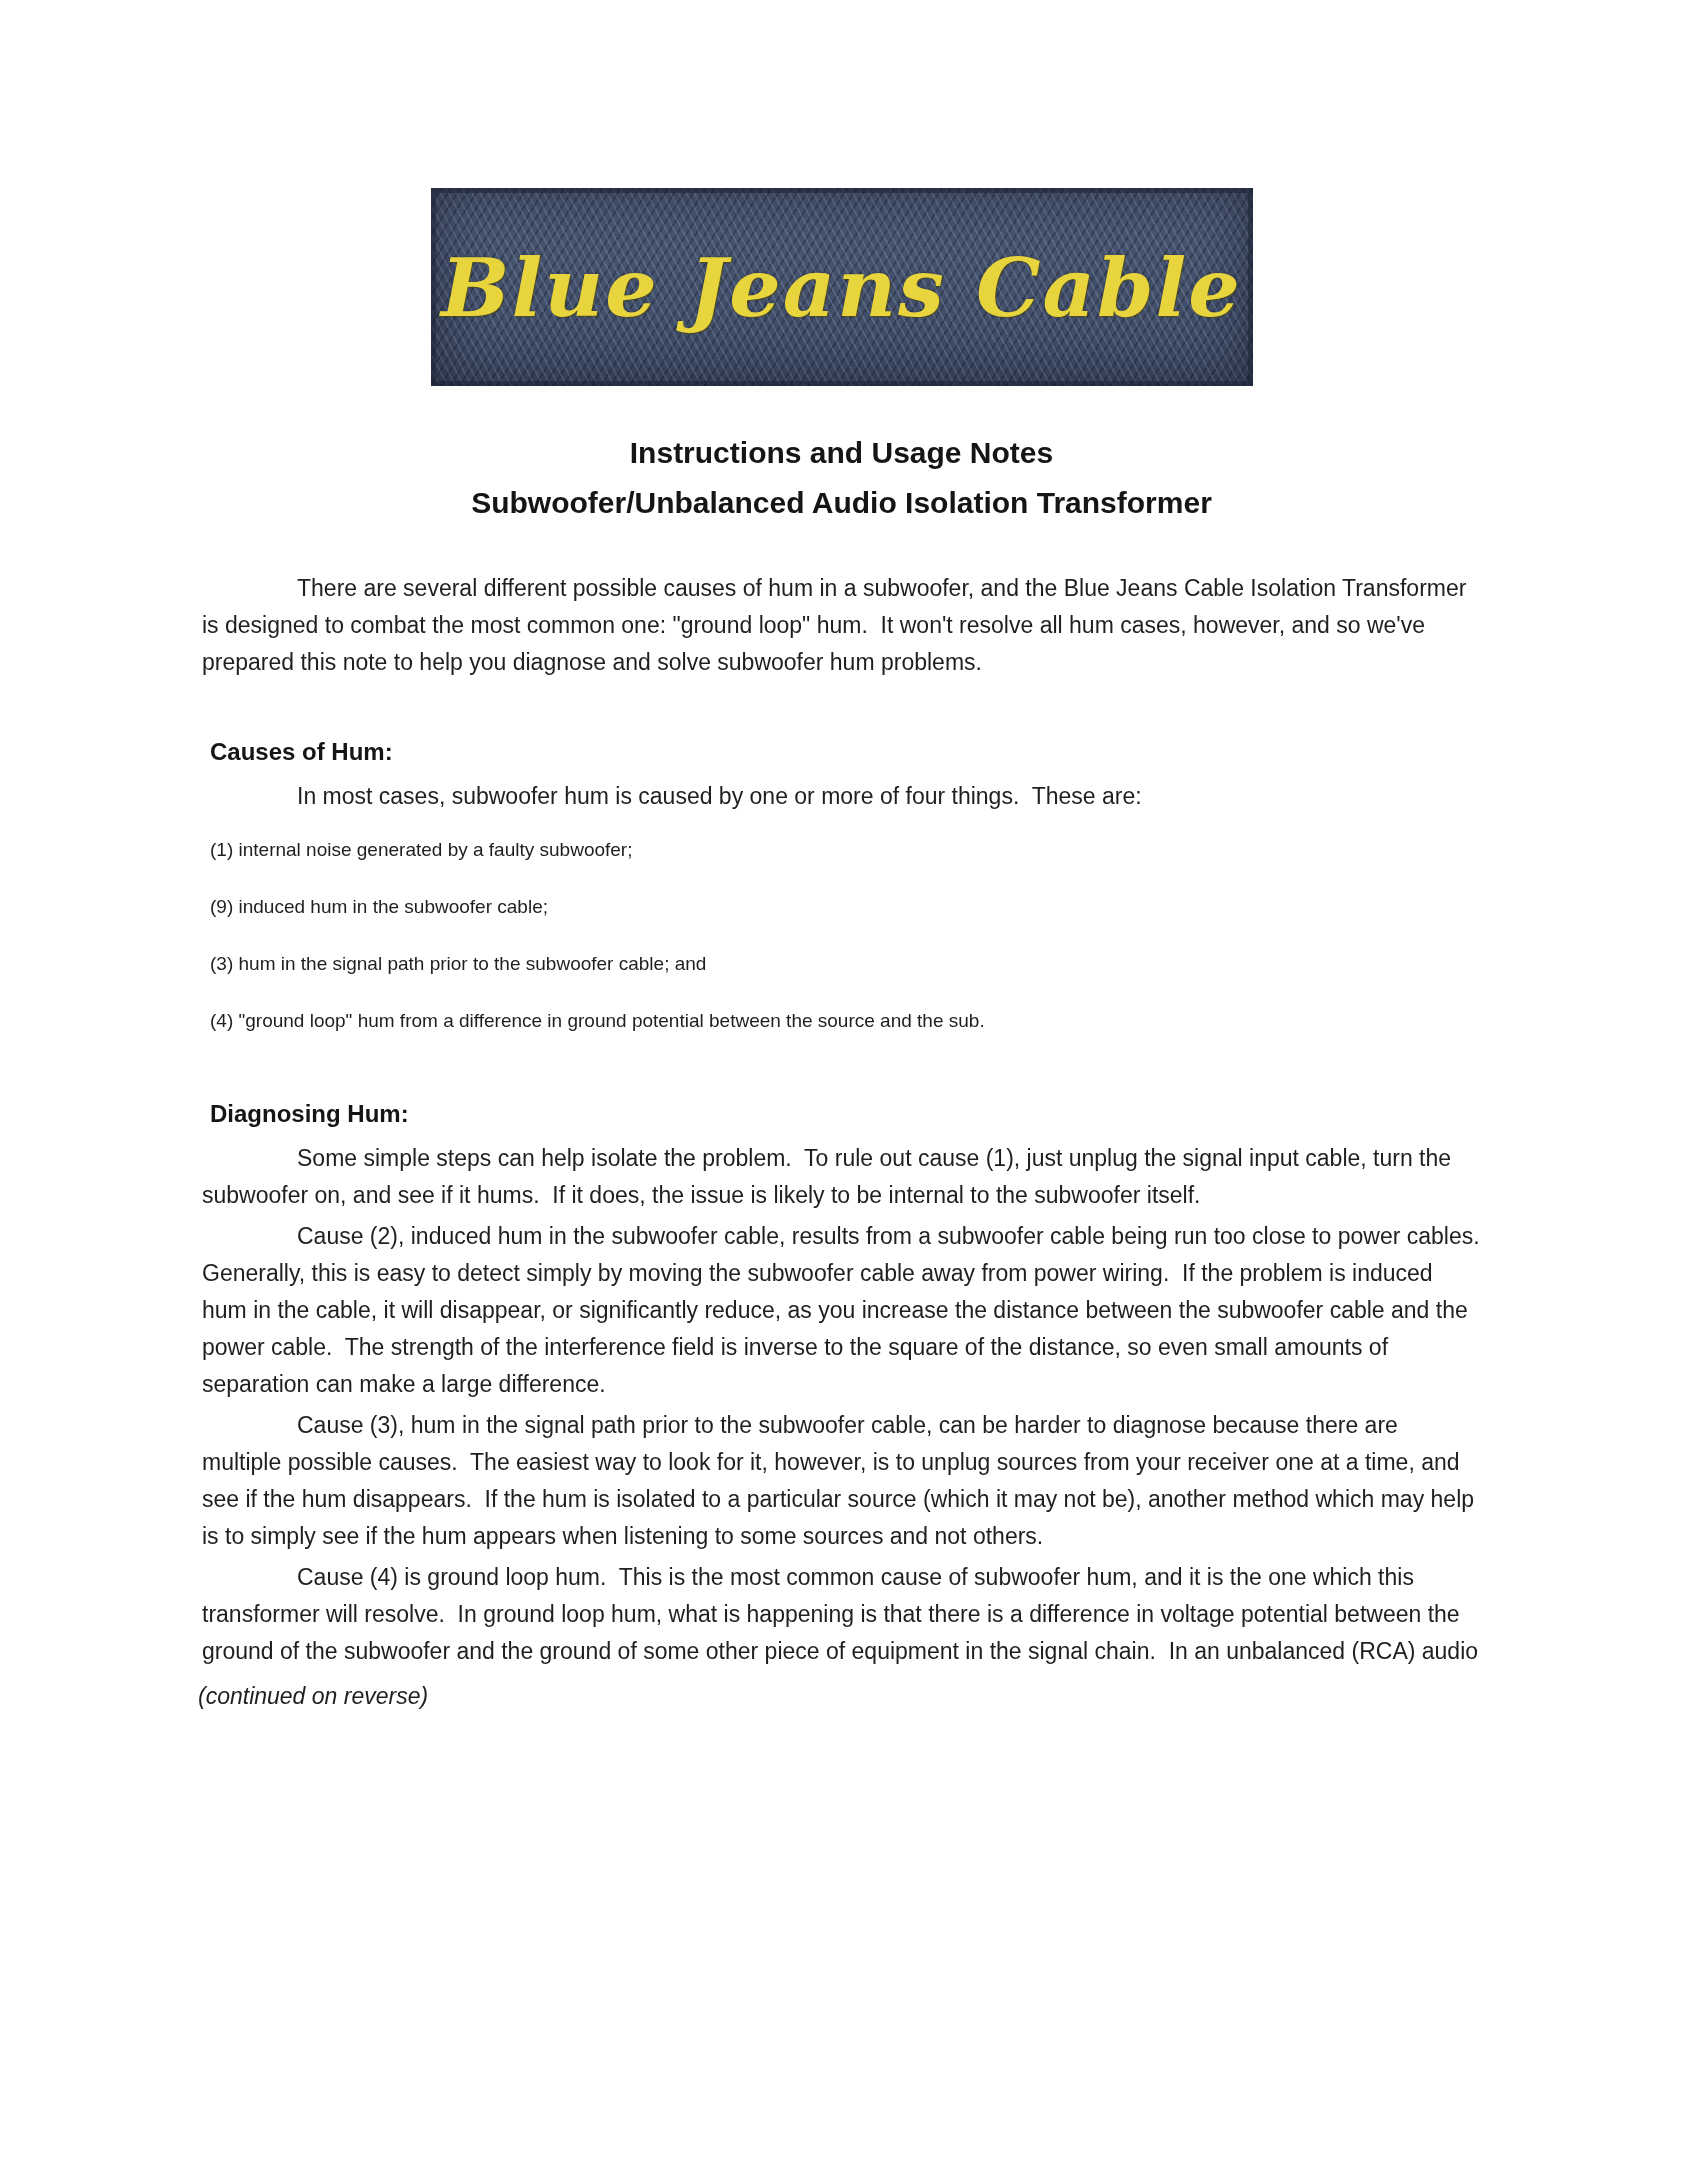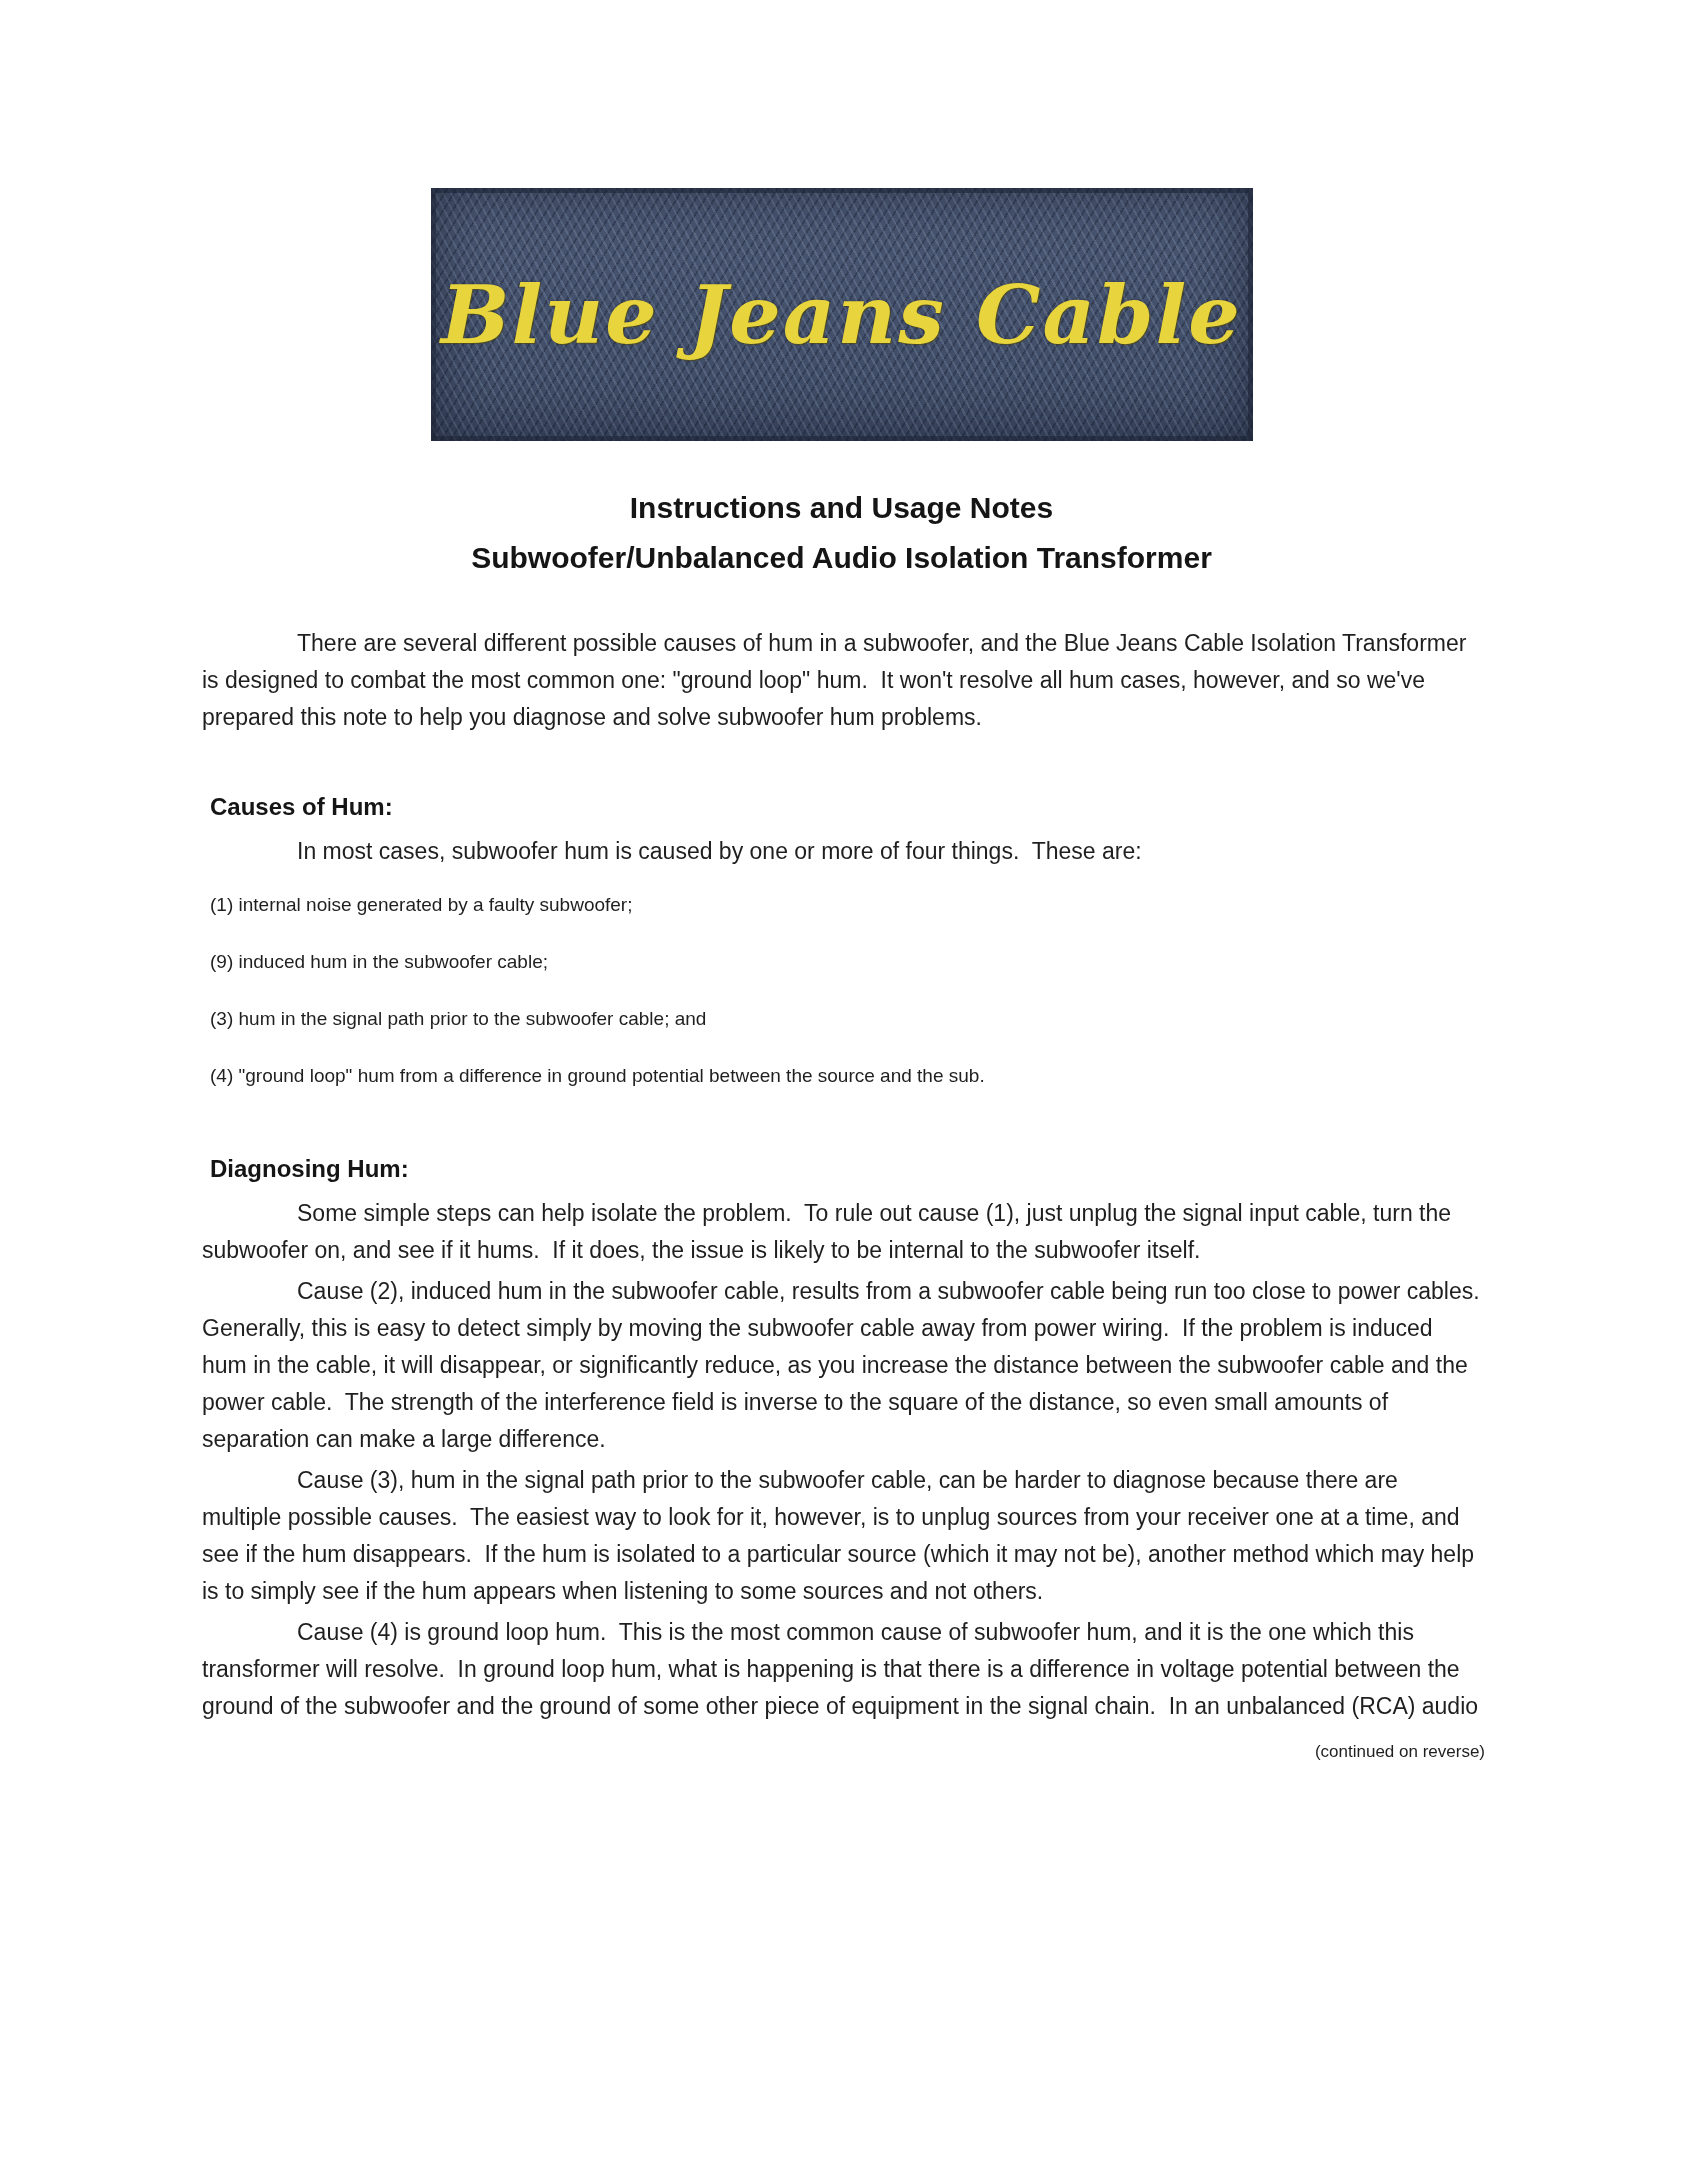--- a/index.html
+++ b/index.html
@@ -16,21 +16,21 @@
     overflow: hidden;
   }
   .page {
     box-sizing: border-box;
     padding: 188px 198px 0 198px;
   }
 
   
   .logo-banner {
     width: 822px;
-    height: 253px;
+    height: 198px;
     margin: 0 auto;
     display: flex;
     align-items: center;
     justify-content: center;
     background-color: #46536e;
     background-image:
       repeating-linear-gradient(62deg, rgba(160,175,200,0.22) 0px, rgba(160,175,200,0.22) 2px, transparent 2px, transparent 7px),
       repeating-linear-gradient(-58deg, rgba(15,20,35,0.30) 0px, rgba(15,20,35,0.30) 2px, transparent 2px, transparent 8px),
       linear-gradient(180deg, #4a5773 0%, #3d4a64 100%);
     box-shadow:
@@ -82,24 +82,25 @@
     color: #151515;
     margin-left: 12px;
   }
   .list-line {
     font-size: 19px;
     line-height: 45px;
     white-space: pre-wrap;
     margin: 12px;
   }
   .continued {
-    text-align: right;
-    font-size: 17px;
+    text-align: left;
+    font-size: 23px;
     line-height: 45px;
     margin: 0;
+    font-style: italic;
   }
 </style>
 </head>
 <body>
 
 <div class="page">
 
   <div class="logo-banner">
     <span class="logo-text">Blue Jeans Cable</span>
   </div>

